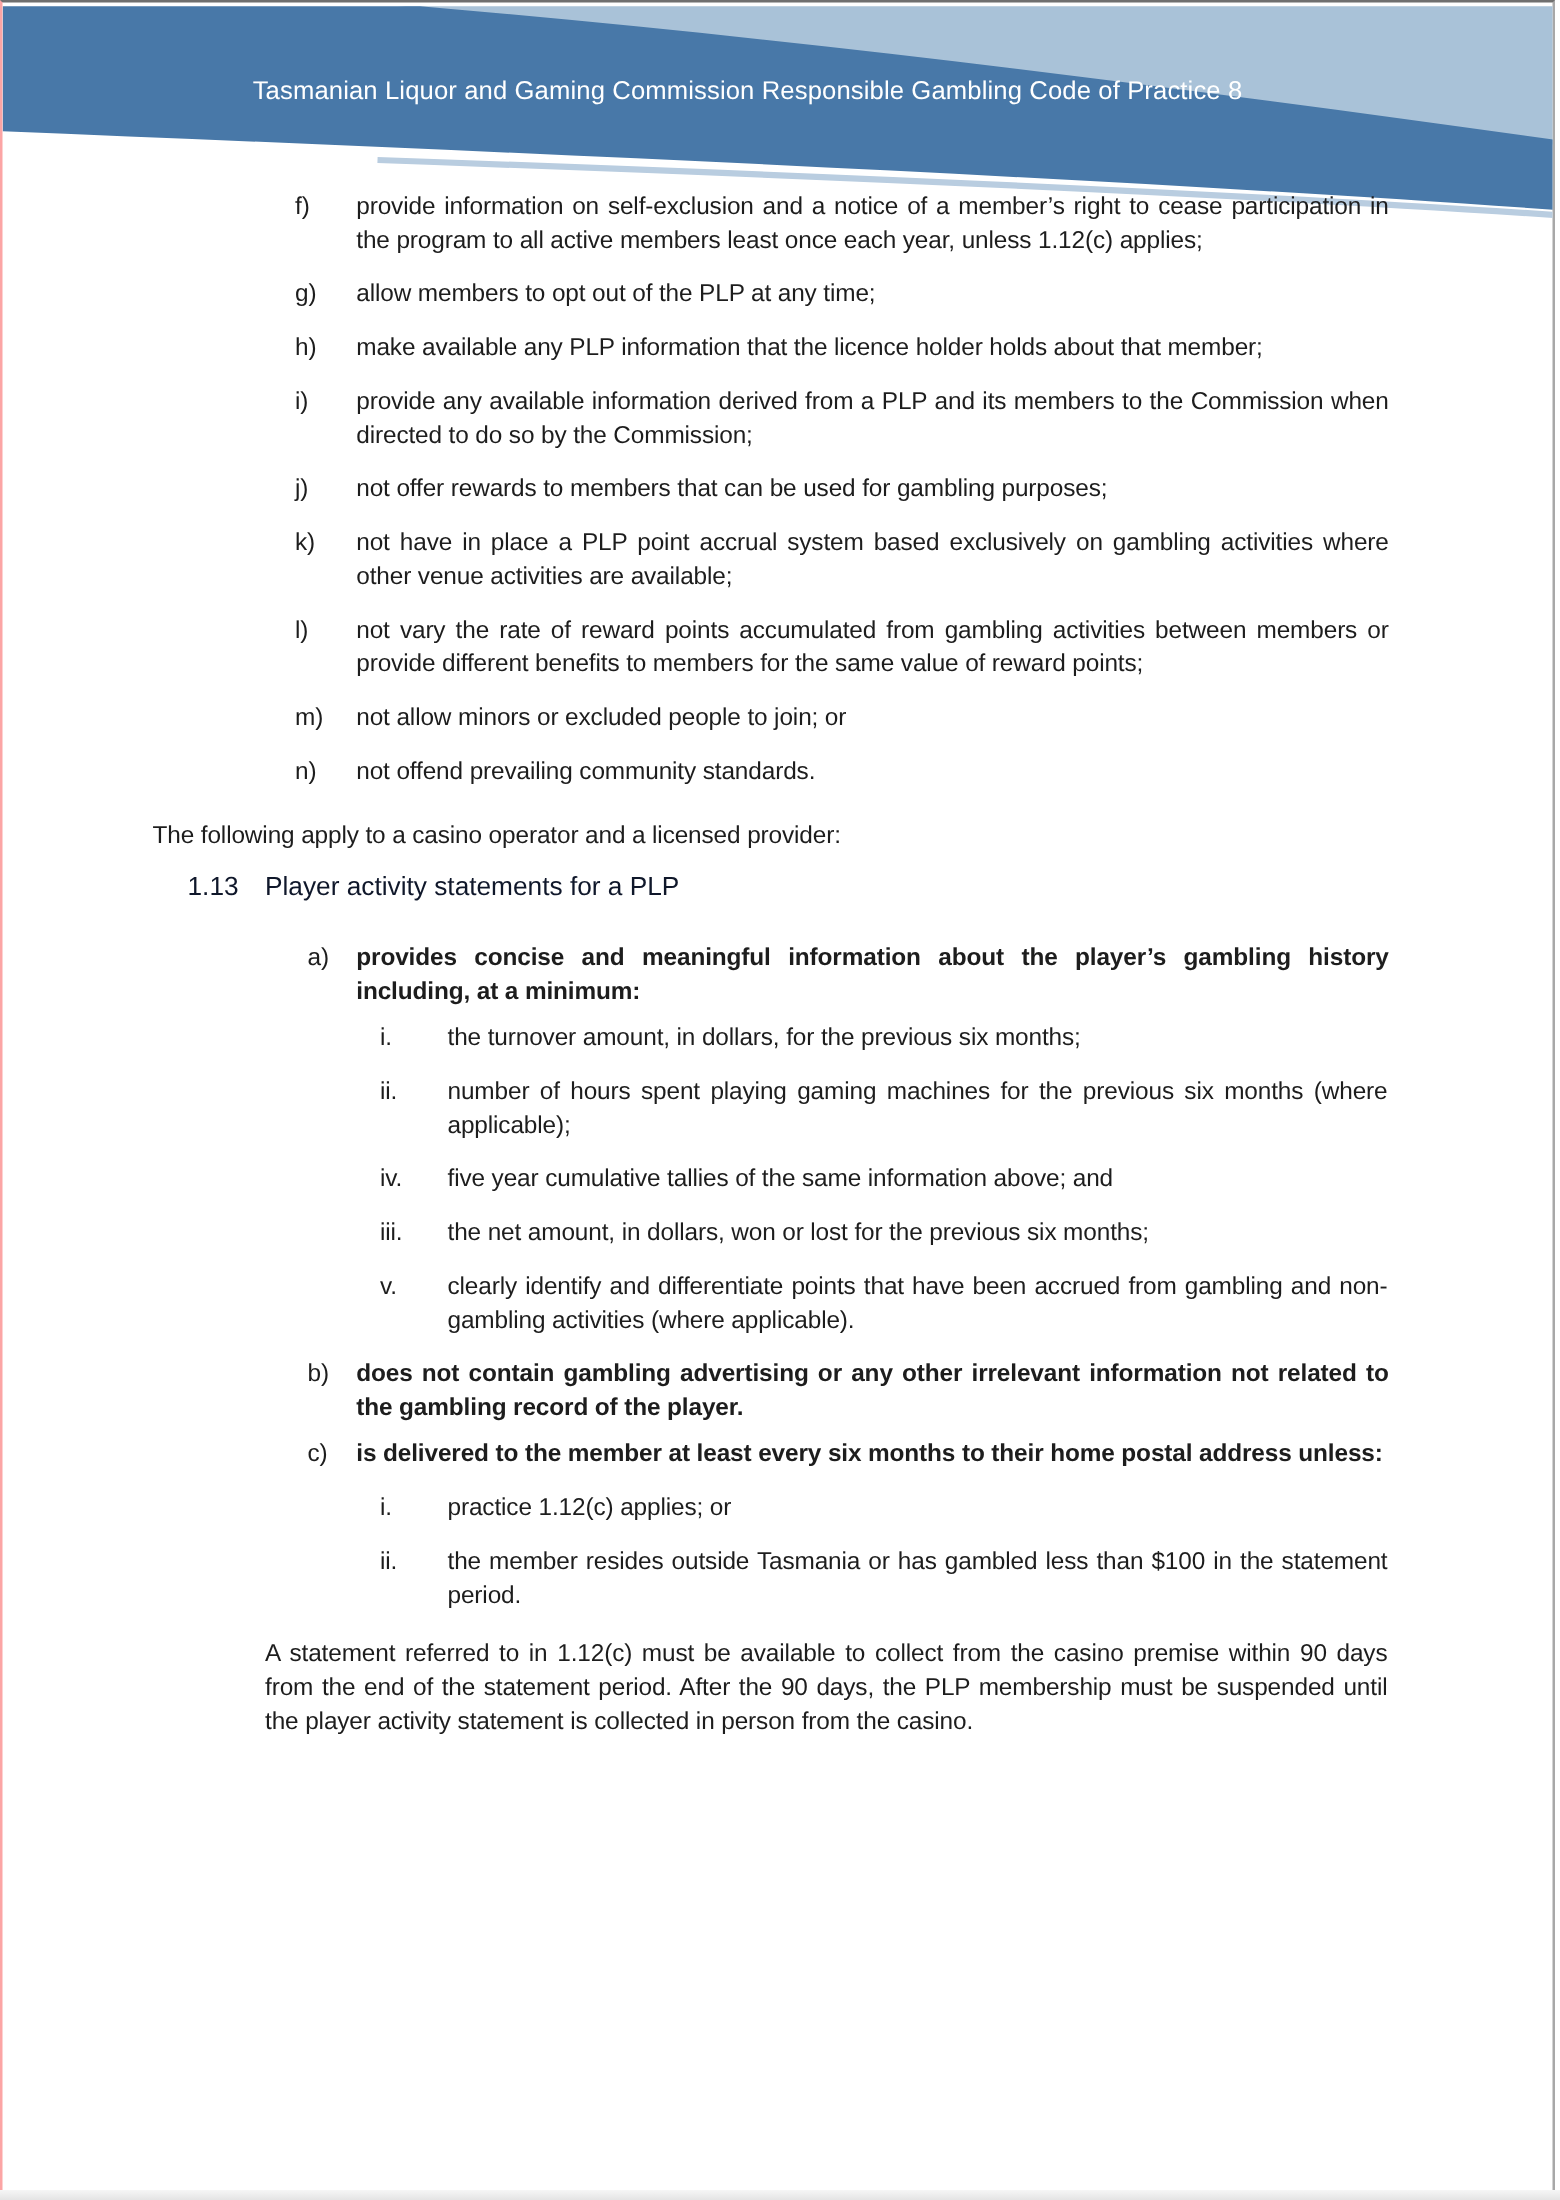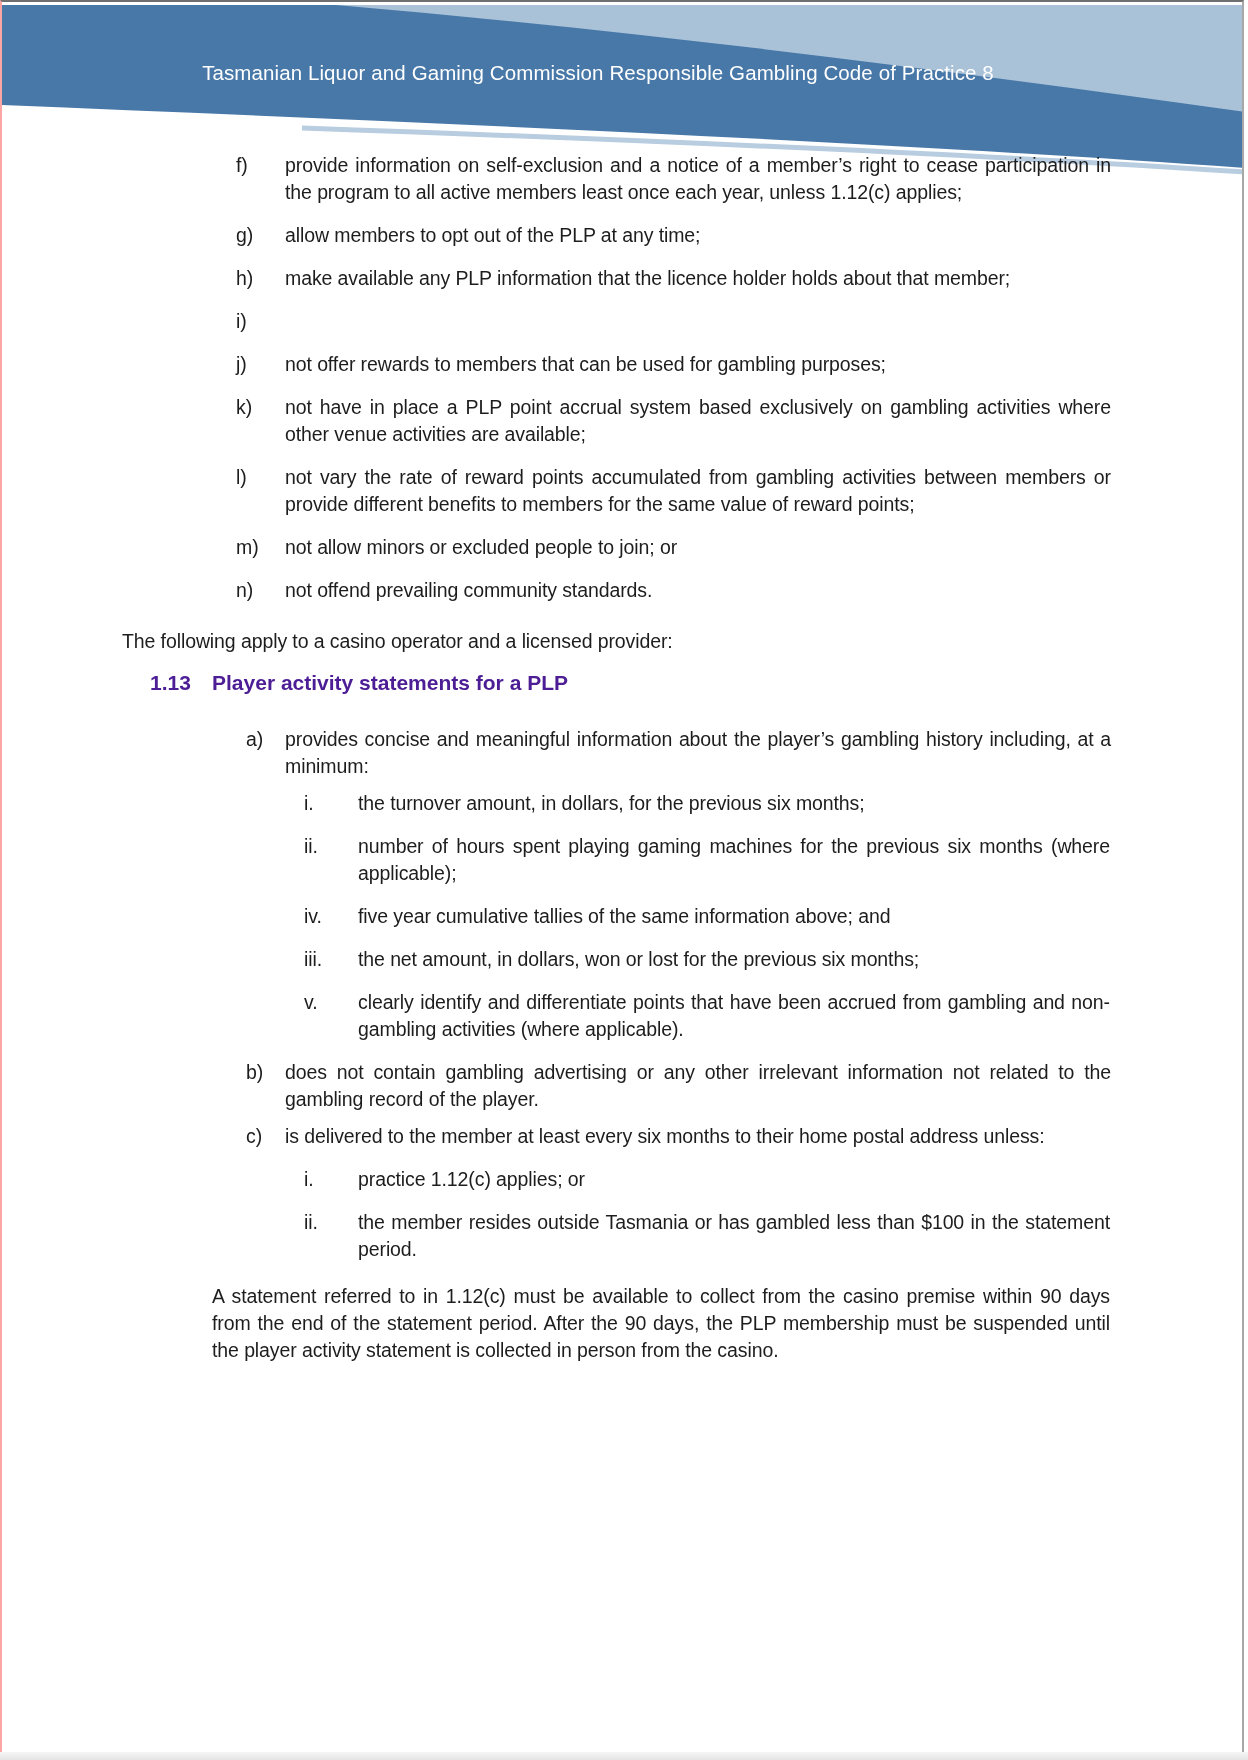--- a/index.html
+++ b/index.html
@@ -22,28 +22,28 @@
     color:#1d1d1d;font-size:19.5px;line-height:27px;letter-spacing:-0.1px;
   }
   .li{display:flex;}
   .marker{flex:none;}
   .txt{text-align:justify;}
   .lvl1{margin-left:234px;margin-bottom:16px;}
   .lvl1 .marker{width:49px;}
   .lvl1 .txt{width:826px;}
   .abc{margin-left:244px;margin-bottom:10px;}
   .abc .marker{width:39px;}
-  .abc .txt{width:826px;}
+  .abc .txt{width:826px;font-weight:bold;}
   .roman{margin-left:296px;margin-bottom:16px;}
   .roman .marker{width:60px;padding-left:6px;box-sizing:border-box;}
   .roman .txt{width:752px;}
   .intro{margin:24px 0 14px 120px;}
   h2.section{
     display:flex;margin:0 0 30px 148px;font-size:21px;line-height:27px;
-    color:#4c1d95;font-weight:bold;letter-spacing:0;
+    color:#0f172a;font-weight:normal;letter-spacing:0;
   }
   h2.section .num{width:62px;flex:none;}
   .lead{margin:0 0 12px 210px;}
   .closing{margin:20px 0 0 210px;width:898px;text-align:justify;}
   .shadow-strip{
     position:absolute;left:0;right:0;bottom:0;height:8px;
     background:linear-gradient(#f6f6f6,#e4e4e4);
   }
 </style>
 </head>
@@ -69,20 +69,21 @@
       <div class="li lvl1">
         <span class="marker">g)</span>
         <div class="txt">allow members to opt out of the PLP at any time;</div>
       </div>
       <div class="li lvl1">
         <span class="marker">h)</span>
         <div class="txt">make available any PLP information that the licence holder holds about that member;</div>
       </div>
       <div class="li lvl1">
         <span class="marker">i)</span>
+        <div class="txt">provide any available information derived from a PLP and its members to the Commission when directed to do so by the Commission;</div>
       </div>
       <div class="li lvl1">
         <span class="marker">j)</span>
         <div class="txt">not offer rewards to members that can be used for gambling purposes;</div>
       </div>
       <div class="li lvl1">
         <span class="marker">k)</span>
         <div class="txt">not have in place a PLP point accrual system based exclusively on gambling activities where other venue activities are available;</div>
       </div>
       <div class="li lvl1">

